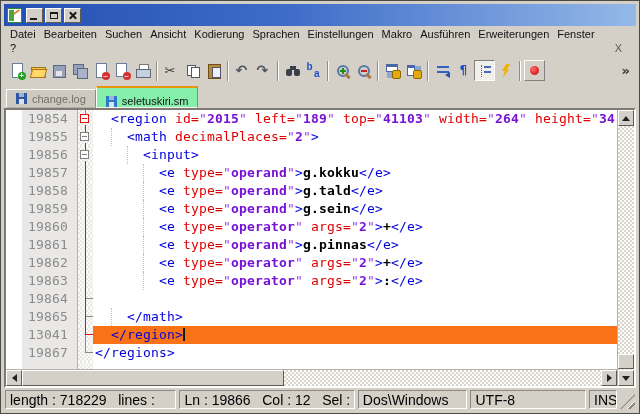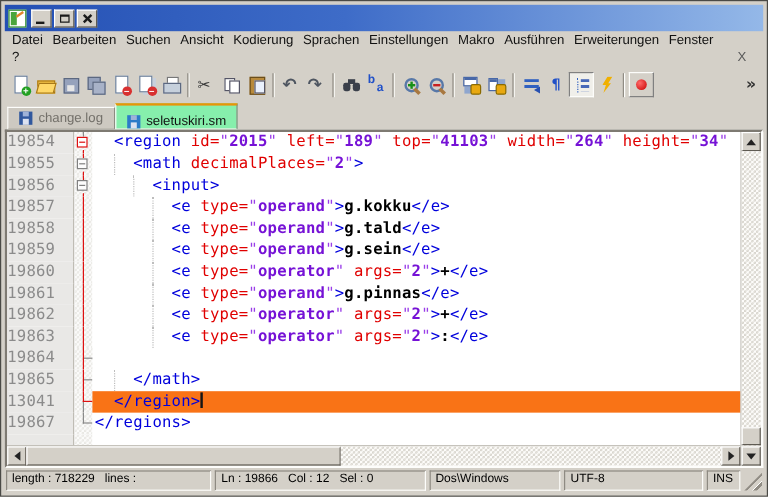--- a/index.html
+++ b/index.html
@@ -104,22 +104,22 @@
   .floppy::after{content:"";position:absolute;left:3px;top:0;width:5px;height:4px;background:#9FB2D8;}
   .tab.active .floppy{background:#2B7BC8;}
 
   
   .editor{flex:1;margin:0;display:grid;grid-template-columns:1fr 17px;grid-template-rows:1fr 17px;
     border:2px solid;border-color:#7E7A72 #FDFDFB #FDFDFB #7E7A72;background:#fff;min-height:0;}
   .codepane{grid-area:1/1/2/2;display:flex;flex-direction:column;overflow:hidden;
     font-family:"DejaVu Sans Mono","Liberation Mono",monospace;font-size:13px;letter-spacing:0.17px;}
   .row{display:flex;height:18px;line-height:18px;flex:0 0 18px;}
   .row.filler{flex:1;height:auto;}
-  .num{width:56px;flex:0 0 56px;padding-right:9px;background:#E9E8E6;color:#8B8B8B;
-    border-right:1px solid #B5B1A9;}
+  .num{width:56px;flex:0 0 56px;text-align:right;padding-right:9px;background:#E9E8E6;color:#8B8B8B;
+    border-right:1px solid #B5B1A9;margin-left:16px;}
   .fold{width:15px;flex:0 0 15px;position:relative;
     background-color:#FBFBFA;
     background-image:linear-gradient(45deg,#E9E8E4 25%,transparent 25%,transparent 75%,#E9E8E4 75%),
                      linear-gradient(45deg,#E9E8E4 25%,transparent 25%,transparent 75%,#E9E8E4 75%);
     background-size:4px 4px;background-position:0 0,2px 2px;}
   .code{flex:1;position:relative;white-space:pre;padding-left:2px;overflow:hidden;background:#fff;}
   .row.cur .code{background:#f97316;}
   .guide{position:absolute;top:0;bottom:0;border-left:1px dotted #BDBDBD;}
   .tw{color:#000;} .tt{color:#0000DC;} .ta{color:#E00000;} .tq{color:#9A3EE8;}
   .tv{color:#7612D6;font-weight:bold;} .tx{color:#000;font-weight:bold;}
@@ -145,21 +145,21 @@
   .vthumb{position:absolute;left:0;right:0;bottom:1px;height:15px;background:#D4D0C8;
     border:1px solid;border-color:#FFFFFF #5F5B53 #5F5B53 #FFFFFF;}
   .hthumb{width:262px;flex:0 0 262px;background:#D4D0C8;border:1px solid;border-color:#FFFFFF #5F5B53 #5F5B53 #FFFFFF;}
   .htrack{flex:1;}
   .tri-up{width:0;height:0;border-left:4px solid transparent;border-right:4px solid transparent;border-bottom:5px solid #222;}
   .tri-down{width:0;height:0;border-left:4px solid transparent;border-right:4px solid transparent;border-top:5px solid #222;}
   .tri-left{width:0;height:0;border-top:4px solid transparent;border-bottom:4px solid transparent;border-right:5px solid #222;}
   .tri-right{width:0;height:0;border-top:4px solid transparent;border-bottom:4px solid transparent;border-left:5px solid #222;}
 
   
-  .statusbar{flex:0 0 20px;display:flex;gap:3px;padding:2px 1px 1px;align-items:stretch;font-size:10px;color:#000;}
+  .statusbar{flex:0 0 20px;display:flex;gap:3px;padding:2px 1px 1px;align-items:stretch;font-size:14px;color:#000;}
   .sp{border:1px solid;border-color:#8E8A82 #FDFDFB #FDFDFB #8E8A82;background:#D4D0C8;
     padding:1px 4px 0;white-space:pre;overflow:hidden;}
   .sp1{width:172px;} .sp2{width:176px;} .sp3{width:110px;} .sp4{width:116px;} .sp5{width:28px;}
   .grip{margin-left:auto;width:15px;align-self:flex-end;height:15px;
     background:repeating-linear-gradient(135deg,transparent 0 3px,#FDFDFB 3px 4px,#908C84 4px 6px);
     clip-path:polygon(100% 0,100% 100%,0 100%);}
 </style>
 </head>
 <body>
 

